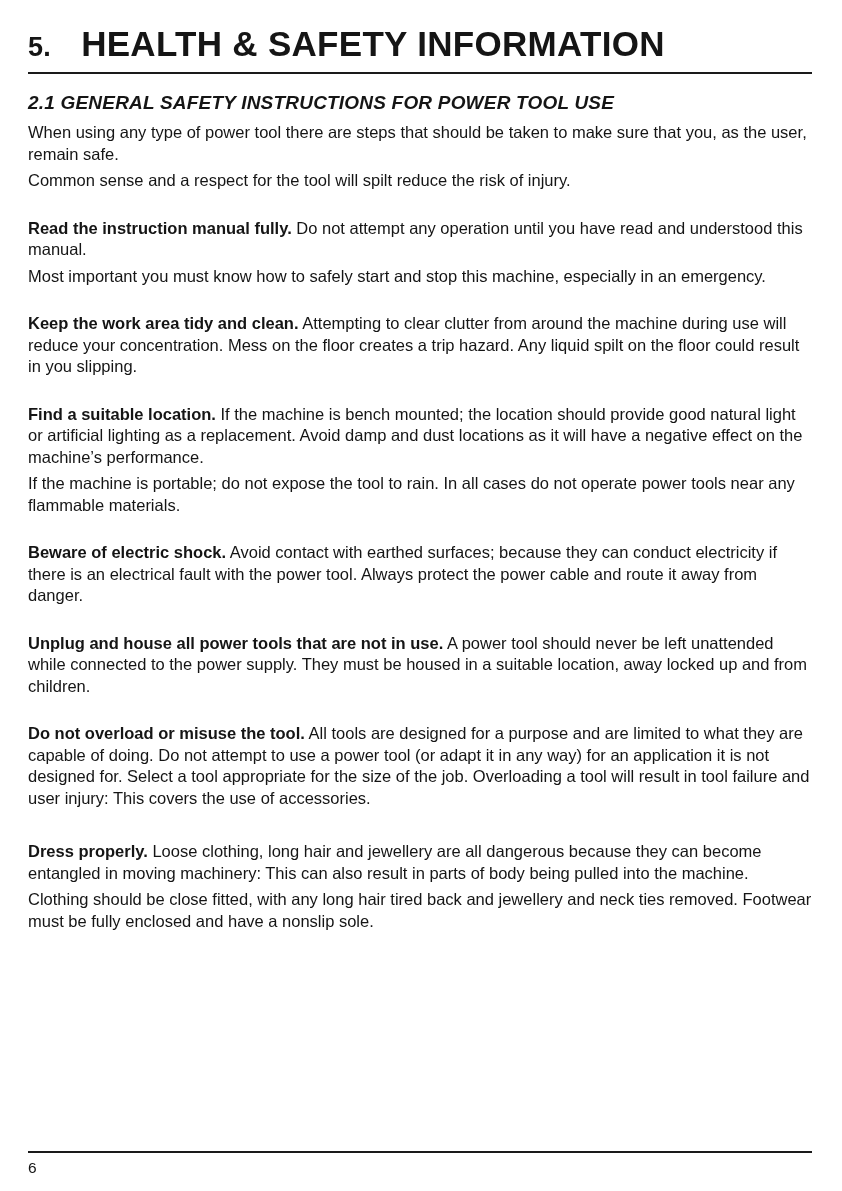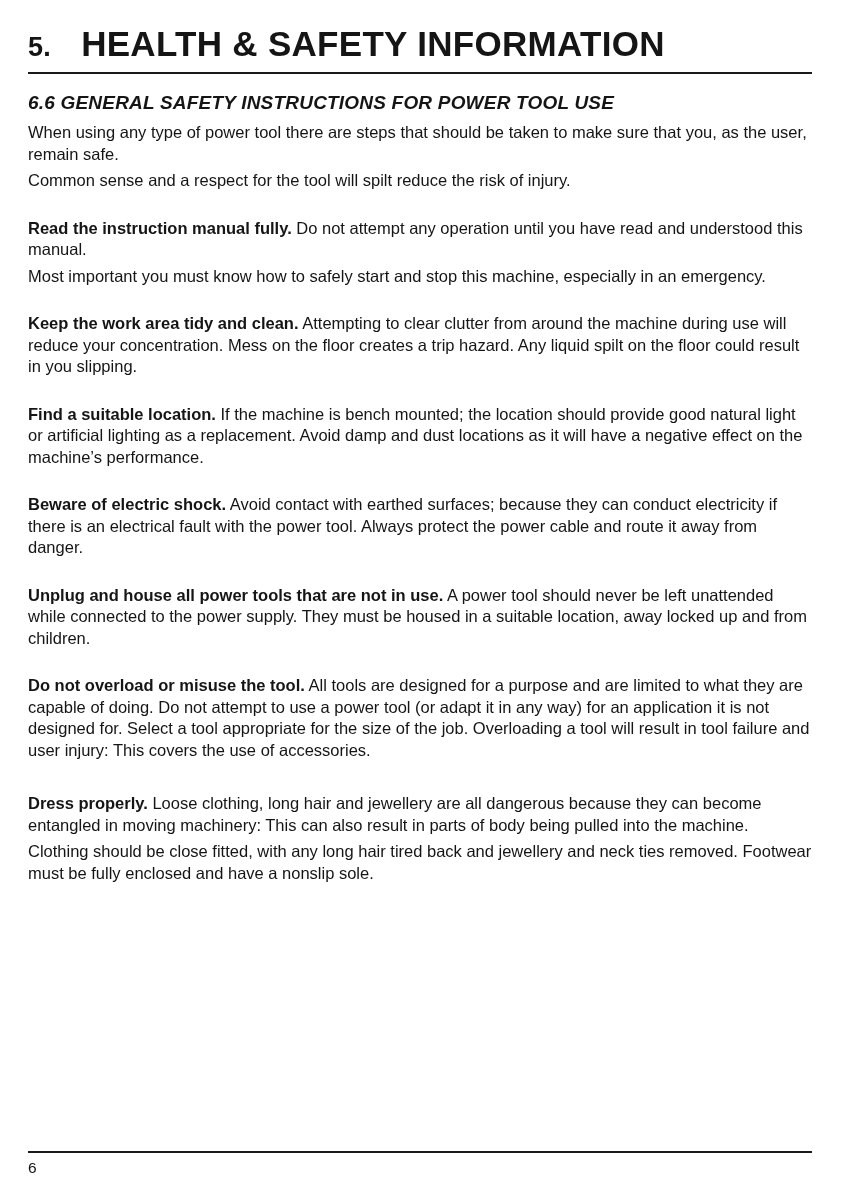--- a/index.html
+++ b/index.html
@@ -81,38 +81,39 @@
 <body>
 
 <div class="page">
 
   <header class="chapter-header">
     <span class="chapter-number">5.</span>
     <span class="chapter-title">HEALTH &amp; SAFETY INFORMATION</span>
   </header>
   <hr class="header-rule">
 
-  <h2 class="section-heading">6.6 GENERAL SAFETY INSTRUCTIONS FOR POWER TOOL USE</h2>
+  <h2 class="section-heading">2.1 GENERAL SAFETY INSTRUCTIONS FOR POWER TOOL USE</h2>
 
   <div class="intro">
     <p class="body-text">When using any type of power tool there are steps that should be taken to make sure that you, as the user, remain safe.</p>
     <p class="body-text">Common sense and a respect for the tool will spilt reduce the risk of injury.</p>
   </div>
 
   <div class="block">
     <p class="body-text"><strong>Read the instruction manual fully.</strong> <span>Do not attempt any operation until you have read and understood this manual.</span></p>
     <p class="body-text">Most important you must know how to safely start and stop this machine, especially in an emergency.</p>
   </div>
 
   <div class="block">
     <p class="body-text"><strong>Keep the work area tidy and clean.</strong> <span>Attempting to clear clutter from around the machine during use will reduce your concentration.  Mess on the floor creates a trip hazard.  Any liquid spilt on the floor could result in you slipping.</span></p>
   </div>
 
   <div class="block">
     <p class="body-text"><strong>Find a suitable location.</strong> <span>If the machine is bench mounted; the location should provide good natural light or artificial lighting as a replacement.  Avoid damp and dust locations as it will have a negative effect on the machine’s performance.</span></p>
+    <p class="body-text">If the machine is portable; do not expose the tool to rain. In all cases do not operate power tools near any flammable materials.</p>
   </div>
 
   <div class="block">
     <p class="body-text"><strong>Beware of electric shock.</strong> <span>Avoid contact with earthed surfaces; because they can conduct electricity if there is an electrical fault with the power tool.  Always protect the power cable and route it away from danger.</span></p>
   </div>
 
 
   <div class="block">
     <p class="body-text"><strong>Unplug and house all power tools that are not in use.</strong> <span>A power tool should never be left unattended while connected to the power supply.  They must be housed in a suitable location, away locked up and from children.</span></p>
   </div>

